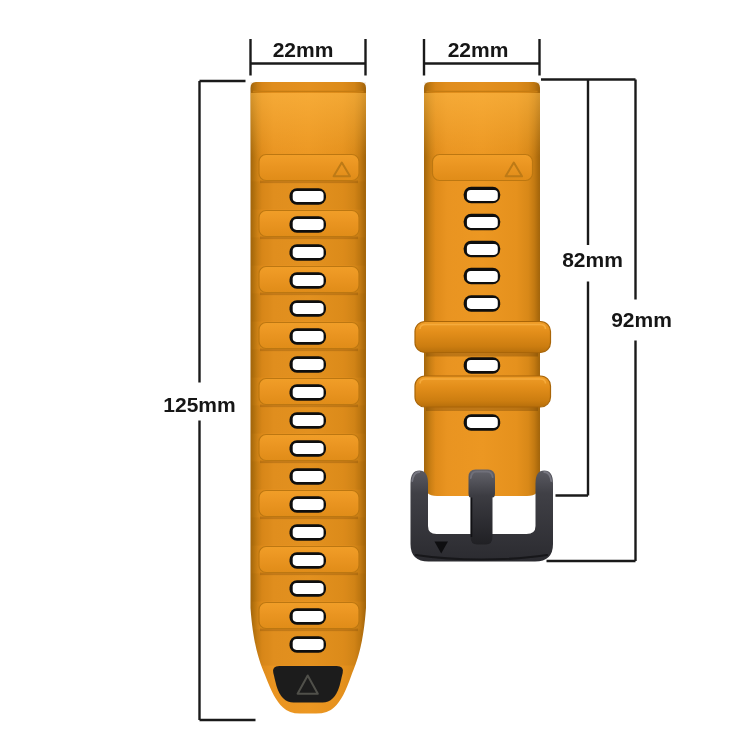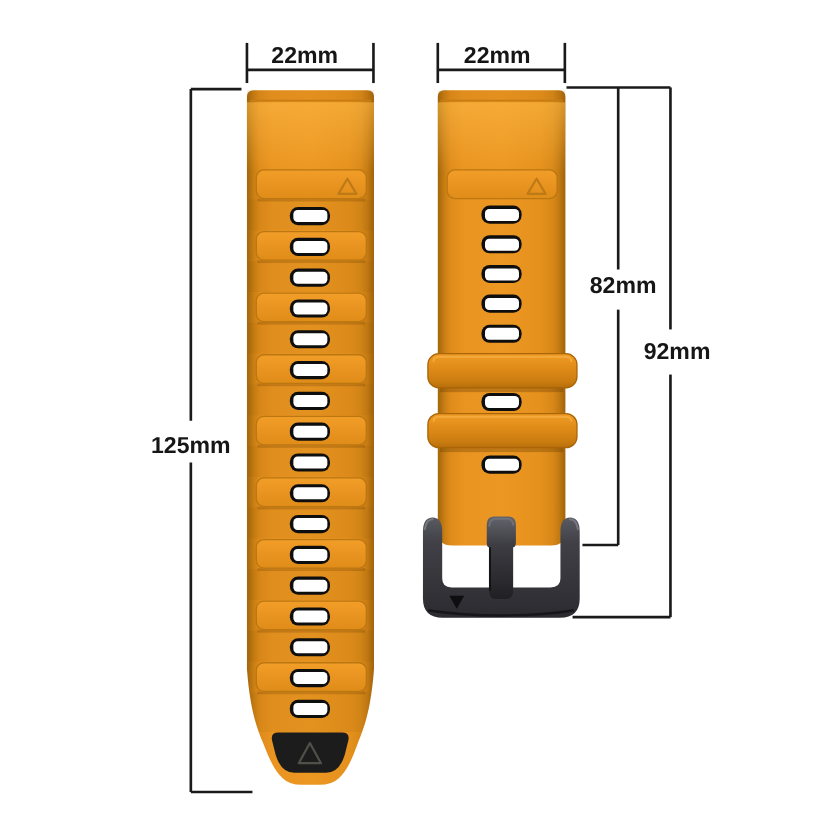--- a/index.html
+++ b/index.html
@@ -1,16 +1,16 @@
 <!DOCTYPE html>
 <html><head>
 <meta charset="utf-8">
 <style>
   html,body{margin:0;padding:0;background:#ffffff;}
-  .wrap{width:660px;height:750px;position:relative;background:#fca5a5;}
+  .wrap{width:660px;height:750px;position:relative;background:#fca5a5;margin-left:26px;}
   text{font-family:"Liberation Sans",sans-serif;font-weight:bold;fill:#161616;}
 </style>
 </head>
 <body>
 <div class="wrap">
 <svg width="750" height="750" viewBox="0 0 750 750" xmlns="http://www.w3.org/2000/svg">
 <defs>
   <linearGradient id="bodyG" x1="0" y1="0" x2="1" y2="0">
     <stop offset="0" stop-color="#a2650c"></stop>
     <stop offset="0.03" stop-color="#b7740f"></stop>

